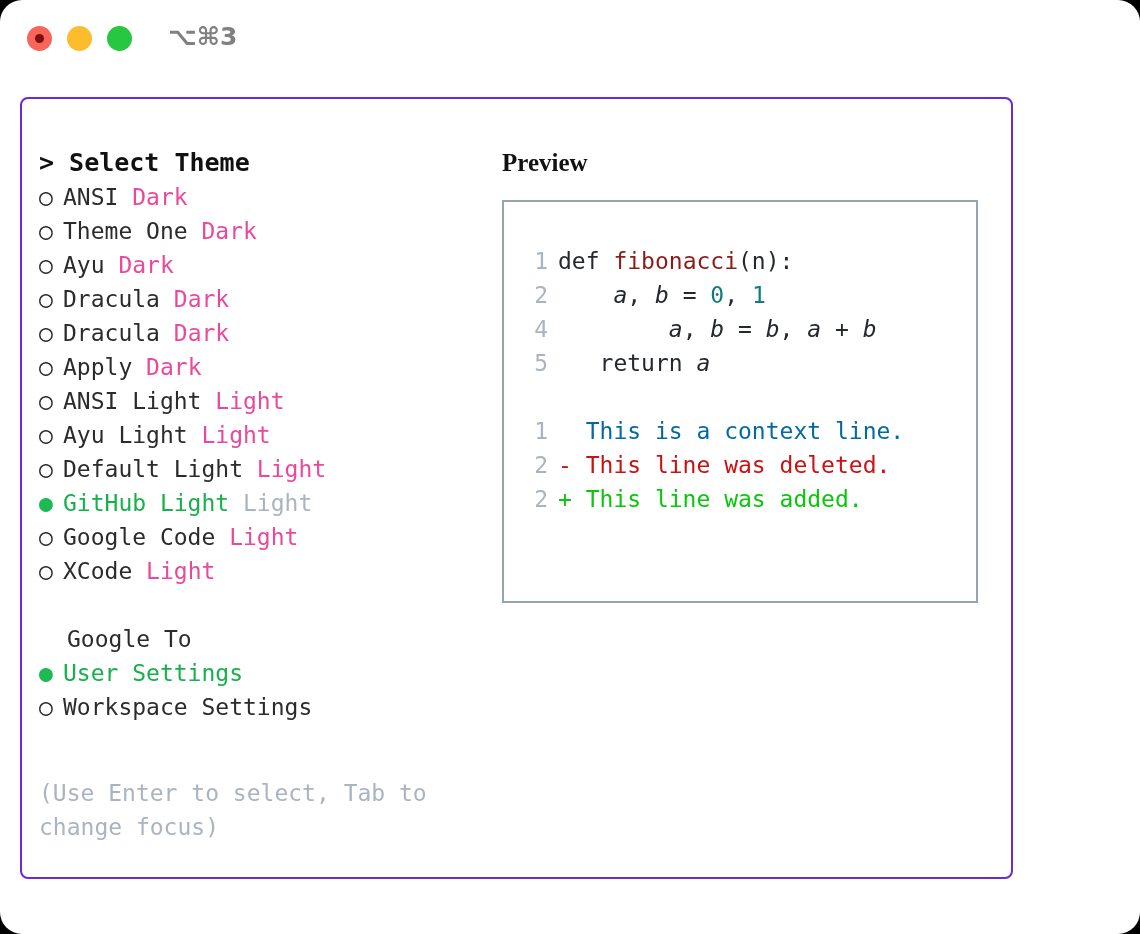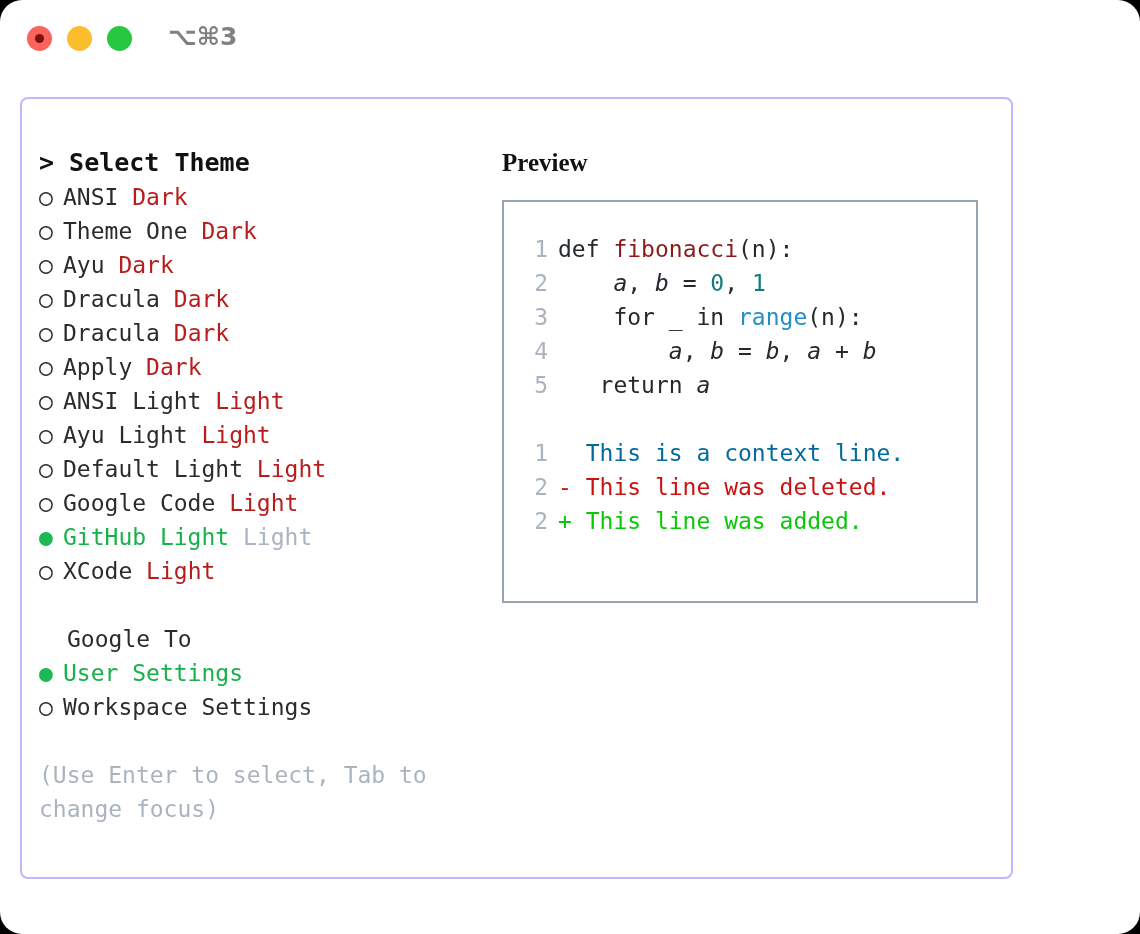--- a/index.html
+++ b/index.html
@@ -74,21 +74,21 @@
   }
 
   
   .panel {
     position: absolute;
     left: 20px;
     top: 97px;
     width: 993px;
     height: 782px;
     box-sizing: border-box;
-    border: 2px solid #c4b5fd;
+    border: 2px solid #6d28d9;
     border-radius: 8px;
     background: #ffffff;
   }
 
   .columns {
     position: absolute;
     inset: 0;
   }
 
   
@@ -113,42 +113,42 @@
     font-size: 23px;
     line-height: 34px;
     color: #2b2b2b;
     white-space: pre;
   }
   .theme-row .bullet {
     display: inline-block;
     width: 24px;
   }
   .theme-row .tag {
-    color: #b91c1c;
+    color: #ec4899;
   }
   .theme-row.selected,
   .theme-row.selected .bullet {
     color: #1db954;
   }
   .theme-row.selected .name { color: #16b14a; }
   .theme-row.selected .tag  { color: #aab4c0; }
 
   .section-gap { height: 34px; }
 
   .apply-title {
     font-family: "DejaVu Sans Mono", monospace;
     font-size: 23px;
     line-height: 34px;
     color: #2b2b2b;
     white-space: pre;
     padding-left: 28px;
   }
 
   .hint {
-    margin-top: 34px;
+    margin-top: 52px;
     font-family: "DejaVu Sans Mono", monospace;
     font-size: 23px;
     line-height: 34px;
     color: #aab4c0;
     width: 400px;
     white-space: pre-wrap;
   }
 
   
   .right-col {
@@ -167,21 +167,21 @@
     white-space: pre;
   }
 
   .preview-box {
     margin-top: 20px;
     width: 476px;
     height: 403px;
     box-sizing: border-box;
     border: 2px solid #97a3b0;
     background: #ffffff;
-    padding: 30px 0 0 18px;
+    padding: 42px 0 0 18px;
   }
 
   .code-line {
     font-family: "DejaVu Sans Mono", monospace;
     font-size: 23px;
     line-height: 34px;
     white-space: pre;
     color: #24292e;
   }
   .ln {
@@ -223,43 +223,42 @@
         <div id="theme-rows">
             <div class="theme-row"><span class="bullet">○</span><span class="name">ANSI</span><span class="tag"> Dark</span></div>
             <div class="theme-row"><span class="bullet">○</span><span class="name">Theme One</span><span class="tag"> Dark</span></div>
             <div class="theme-row"><span class="bullet">○</span><span class="name">Ayu</span><span class="tag"> Dark</span></div>
             <div class="theme-row"><span class="bullet">○</span><span class="name">Dracula</span><span class="tag"> Dark</span></div>
             <div class="theme-row"><span class="bullet">○</span><span class="name">Dracula</span><span class="tag"> Dark</span></div>
             <div class="theme-row"><span class="bullet">○</span><span class="name">Apply</span><span class="tag"> Dark</span></div>
             <div class="theme-row"><span class="bullet">○</span><span class="name">ANSI Light</span><span class="tag"> Light</span></div>
             <div class="theme-row"><span class="bullet">○</span><span class="name">Ayu Light</span><span class="tag"> Light</span></div>
             <div class="theme-row"><span class="bullet">○</span><span class="name">Default Light</span><span class="tag"> Light</span></div>
+            <div class="theme-row selected"><span class="bullet">●</span><span class="name">GitHub Light</span><span class="tag"> Light</span></div>
             <div class="theme-row"><span class="bullet">○</span><span class="name">Google Code</span><span class="tag"> Light</span></div>
-            <div class="theme-row selected"><span class="bullet">●</span><span class="name">GitHub Light</span><span class="tag"> Light</span></div>
             <div class="theme-row"><span class="bullet">○</span><span class="name">XCode</span><span class="tag"> Light</span></div>
           </div>
 
         <div class="section-gap"></div>
 
         <div class="apply-title">Google To</div>
         <div id="apply-rows">
             <div class="theme-row selected"><span class="bullet">●</span><span class="name">User Settings</span></div>
             <div class="theme-row"><span class="bullet">○</span><span class="name">Workspace Settings</span></div>
           </div>
 
         <div class="hint">(Use Enter to select, Tab to change focus)</div>
       </div>
 
       <div class="right-col">
         <div class="preview-title">Preview</div>
         <div class="preview-box">
           <div id="code-block">
               <div class="code-line"><span class="ln">1</span><span>def </span><span class="tok-fn">fibonacci</span><span>(n):</span></div>
               <div class="code-line"><span class="ln">2</span><span>    </span><span class="tok-var">a</span><span>, </span><span class="tok-var">b</span><span> = </span><span class="tok-num">0</span><span>, </span><span class="tok-num">1</span></div>
-              <div class="code-line"><span class="ln">3</span><span>    for _ in </span><span class="tok-call">range</span><span>(n):</span></div>
               <div class="code-line"><span class="ln">4</span><span>        </span><span class="tok-var">a</span><span>, </span><span class="tok-var">b</span><span> = </span><span class="tok-var">b</span><span>, </span><span class="tok-var">a</span><span> + </span><span class="tok-var">b</span></div>
               <div class="code-line"><span class="ln">5</span><span>   return </span><span class="tok-var">a</span></div>
             </div>
           <div class="blank-line"></div>
           <div id="diff-block">
               <div class="code-line"><span class="ln">1</span><span class="diff-ctx">  This is a context line.</span></div>
               <div class="code-line"><span class="ln">2</span><span class="diff-del">- This line was deleted.</span></div>
               <div class="code-line"><span class="ln">2</span><span class="diff-add">+ This line was added.</span></div>
             </div>
         </div>

